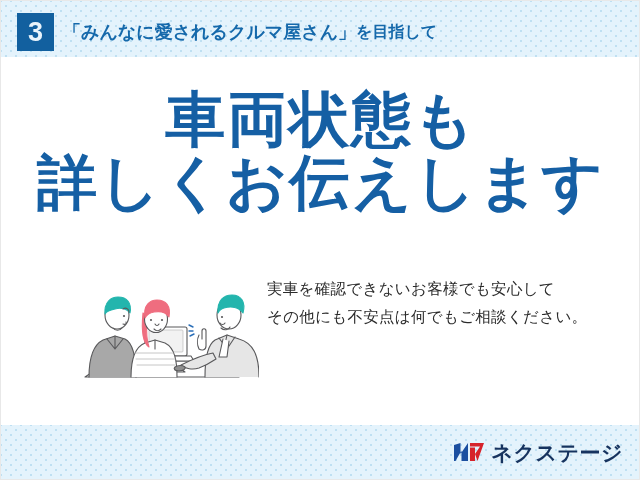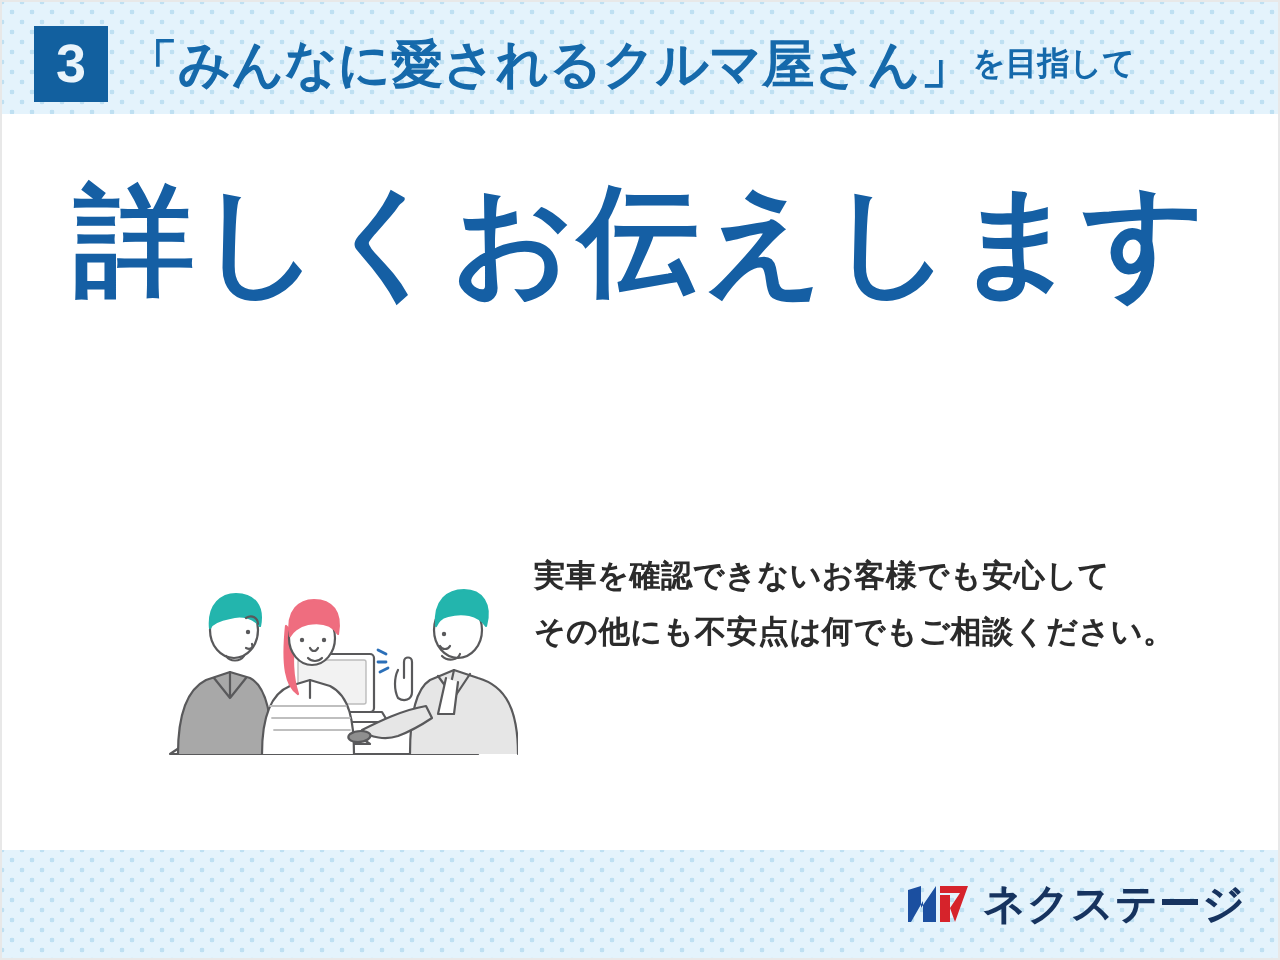--- a/index.html
+++ b/index.html
@@ -37,21 +37,21 @@
   }
   #badge-num{
     color:#e9f4fb;font-size:27px;font-weight:bold;line-height:1;
     font-family:"Liberation Sans","DejaVu Sans",sans-serif;
   }
   #header-title{
     position:absolute;left:62px;top:13px;height:36px;
     display:flex;align-items:center;
     color:#1569ab;font-weight:bold;white-space:nowrap;
   }
-  #header-title .big{font-size:26px;letter-spacing:0px;}
+  #header-title .big{font-size:18px;letter-spacing:0px;}
   #header-title .small{font-size:16px;letter-spacing:0px;}
 
   
   #hero{
     position:absolute;left:0;top:88px;width:640px;
     text-align:center;color:#155fa4;
     font-weight:bold;line-height:1.04;
     letter-spacing:2px;
   }
   #hero .line{display:block;font-size:60px;}
@@ -65,21 +65,21 @@
   
   #illustration{
     position:absolute;left:62px;top:0;width:196px;height:112px;
   }
   #illustration svg{display:block;width:196px;height:112px;}
 
   
   #body-copy{
     position:absolute;left:266px;top:2px;width:348px;
     color:#2b2b2b;font-size:15.5px;line-height:1.78;
-    letter-spacing:0.3px;font-weight:bold;
+    letter-spacing:0.3px;font-weight:normal;
   }
   #body-copy .ln{display:block;white-space:nowrap;}
 
   
   #logo{
     position:absolute;right:16px;top:440px;
     display:flex;align-items:center;gap:7px;
   }
   #logo-mark{width:32px;height:22px;display:block;}
   #logo-text{
@@ -97,20 +97,21 @@
   <div id="badge">
     <span id="badge-num">3</span>
   </div>
 
   <div id="header-title">
     <span class="big">「みんなに愛されるクルマ屋さん」</span>
     <span class="small">を目指して</span>
   </div>
 
   <div id="hero">
+    <span class="line line1">車両状態も</span>
     <span class="line line2">詳しくお伝えします</span>
   </div>
 
   <div id="content-row">
 
     <div id="illustration">
       <svg viewBox="0 0 196 112" xmlns="http://www.w3.org/2000/svg">
         <g fill="none" stroke="#59595b" stroke-width="1.1" stroke-linecap="round" stroke-linejoin="round">
 
           <path d="M46 88 L150 88 L176 104 L22 104 Z" fill="#ffffff"></path>

